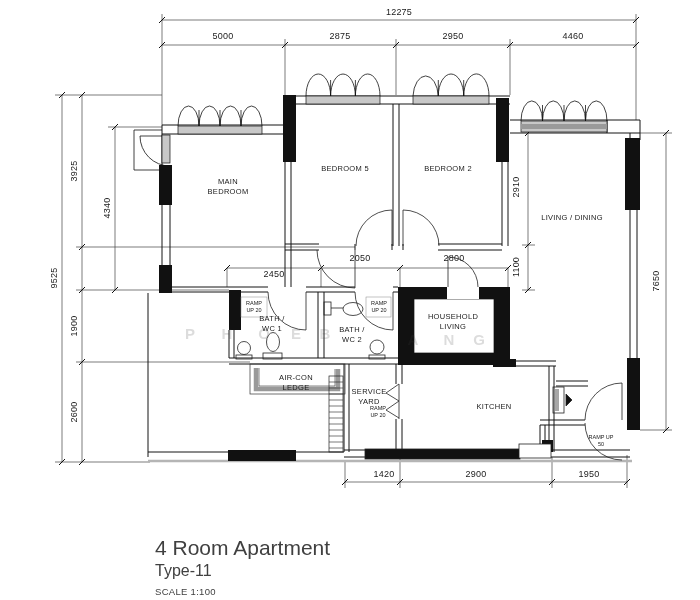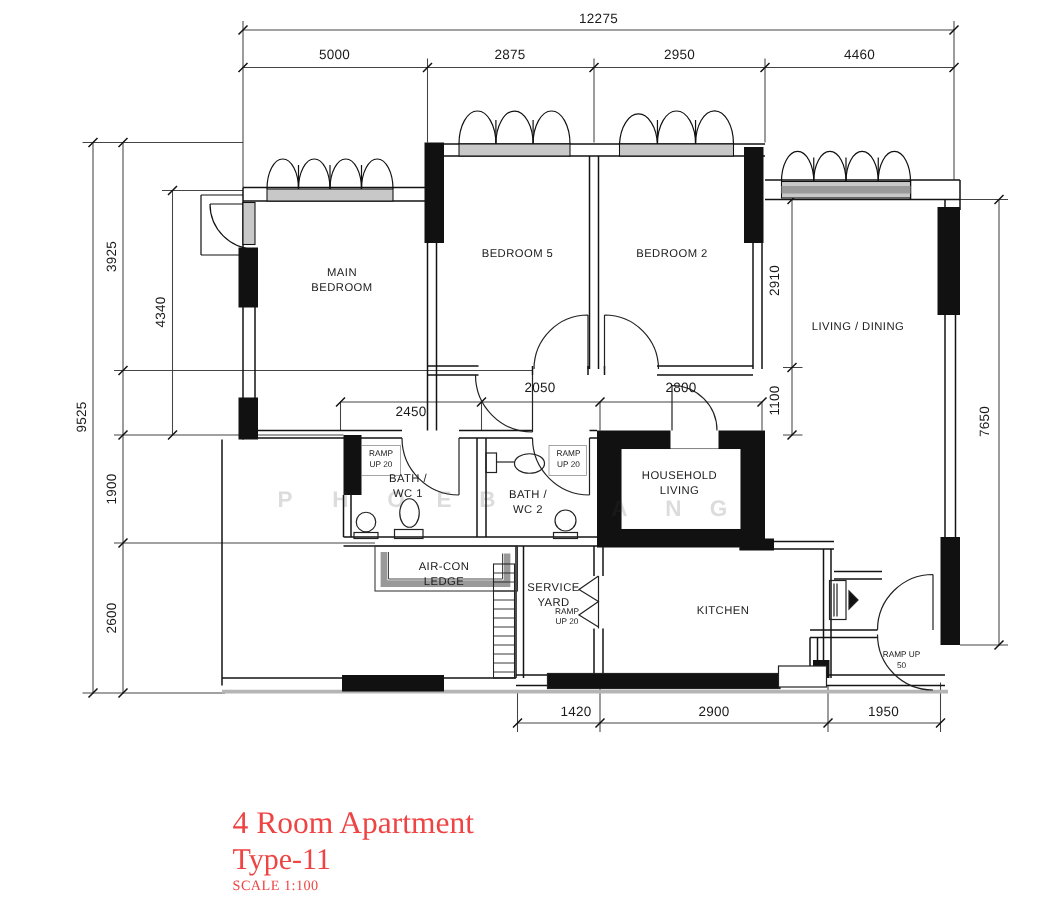--- a/index.html
+++ b/index.html
@@ -6,23 +6,23 @@
   #stage{position:relative;width:700px;height:600px;background:#fff;overflow:hidden;
          font-family:"Liberation Sans",sans-serif;color:#1a1a1a;}
   #plan-svg{position:absolute;left:0;top:0;width:700px;height:600px;}
   .lbl{position:absolute;transform:translate(-50%,-50%);white-space:pre-line;text-align:center;
        line-height:1.3;color:#1a1a1a;}
   .room{font-size:7.5px;letter-spacing:.3px;}
   .dim{font-size:9px;letter-spacing:.2px;}
   .dim.v{transform:translate(-50%,-50%) rotate(-90deg);}
   .tiny{font-size:5.5px;line-height:1.25;}
   .wm{font-size:15px;color:rgba(60,60,60,.18);font-weight:bold;}
-  .tb{position:absolute;font-family:Liberation Serif, serif;color:#ef4444;}
+  .tb{position:absolute;font-family:Liberation Sans, sans-serif;color:#404040;}
   .tb.t1{font-size:21px;}
-  .tb.t2{font-size:20px;}
+  .tb.t2{font-size:16px;}
   .tb.t3{font-size:9.5px;letter-spacing:.3px;}
 </style>
 </head>
 <body>
 
 <div id="stage">
 
   <svg id="plan-svg" viewBox="0 0 700 600">
 
     <g stroke="#444" stroke-width="0.7" fill="none">
@@ -197,21 +197,21 @@
   <div class="lbl room" style="left:272px;top:324px">BATH /
 WC 1</div>
   <div class="lbl room" style="left:352px;top:335px">BATH /
 WC 2</div>
   <div class="lbl room" style="left:453px;top:322px">HOUSEHOLD
 LIVING</div>
   <div class="lbl room" style="left:296px;top:383px">AIR-CON
 LEDGE</div>
   <div class="lbl room" style="left:369px;top:397px">SERVICE
 YARD</div>
-  <div class="lbl room" style="left:482px;top:407px">KITCHEN</div>
+  <div class="lbl room" style="left:494px;top:407px">KITCHEN</div>
 
   <div class="lbl tiny" style="left:254px;top:307px">RAMP
 UP 20</div>
   <div class="lbl tiny" style="left:379px;top:307px">RAMP
 UP 20</div>
   <div class="lbl tiny" style="left:378px;top:412px">RAMP
 UP 20</div>
   <div class="lbl tiny" style="left:601px;top:441px">RAMP UP
 50</div>
 

